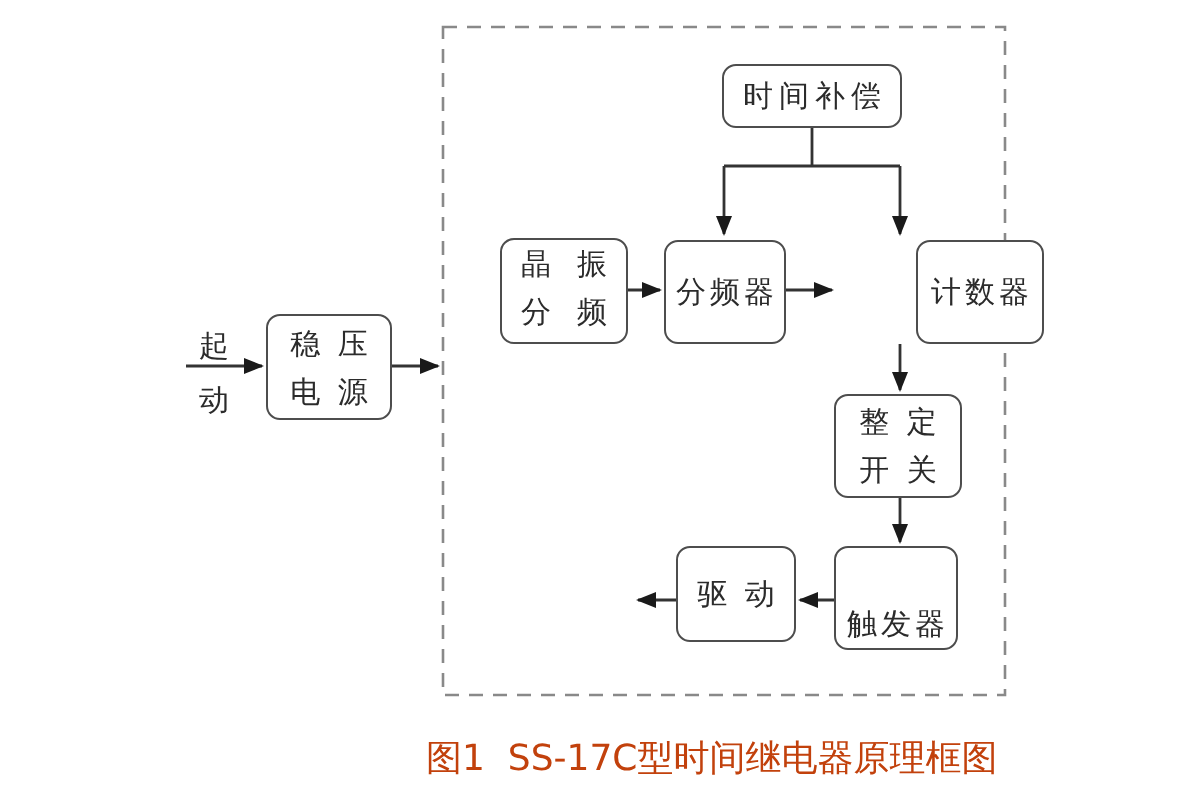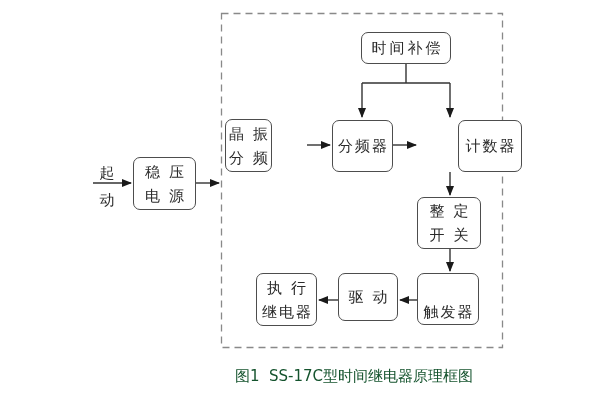--- a/index.html
+++ b/index.html
@@ -36,21 +36,21 @@
     font-size: 15px;
     letter-spacing: 2px;
     text-indent: 2px;
     line-height: 24px;
     white-space: pre;
     color: #2b2b2b;
   }
   
   .b-power     { left: 133px; top: 157px; width: 63px; height: 53px; align-items: center; }
   .b-timecomp  { left: 361px; top:  32px; width: 90px; height: 32px; letter-spacing: 3px; text-indent: 3px; }
-  .b-crystal   { left: 225px; top: 119px; width: 47px; height: 53px; }
+  .b-crystal   { left: 250px; top: 119px; width: 64px; height: 53px; font-family: Liberation Mono, monospace; }
   .b-divider   { left: 332px; top: 120px; width: 61px; height: 52px; text-align: right; }
   .b-counter   { left: 418px; top: 120px; width: 64px; height: 52px; margin-left: 40px; }
   .b-setting   { left: 417px; top: 197px; width: 64px; height: 52px; }
   .b-trigger   { left: 417px; top: 273px; width: 62px; height: 52px; justify-content: flex-end; }
   .b-driver    { left: 338px; top: 273px; width: 60px; height: 48px; }
   .b-relay     { left: 256px; top: 273px; width: 61px; height: 53px; }
 
   .start-label {
     position: absolute;
     left: 88px;
@@ -60,22 +60,22 @@
     font-size: 15px;
     line-height: 27px;
     color: #2b2b2b;
   }
   .caption {
     position: absolute;
     left: 213px;
     top: 367px;
     width: 282px;
     text-align: center;
-    font-size: 15px;
-    color: #14532d;
+    font-size: 18px;
+    color: #c2410c;
     white-space: pre;
   }
 </style>
 </head>
 <body>
 
 <div class="canvas">
 
   <svg class="layer" viewBox="0 0 600 400">
     <defs>
@@ -144,20 +144,16 @@
   </div>
 
   <div class="box b-trigger">
     <div>触发器</div>
   </div>
 
   <div class="box b-driver">
     <div>驱 动</div>
   </div>
 
-  <div class="box b-relay">
-    <div>执 行</div>
-    <div>继电器</div>
-  </div>
 
   <div class="caption">图1  SS-17C型时间继电器原理框图</div>
 
 </div>
 
 </body></html>

